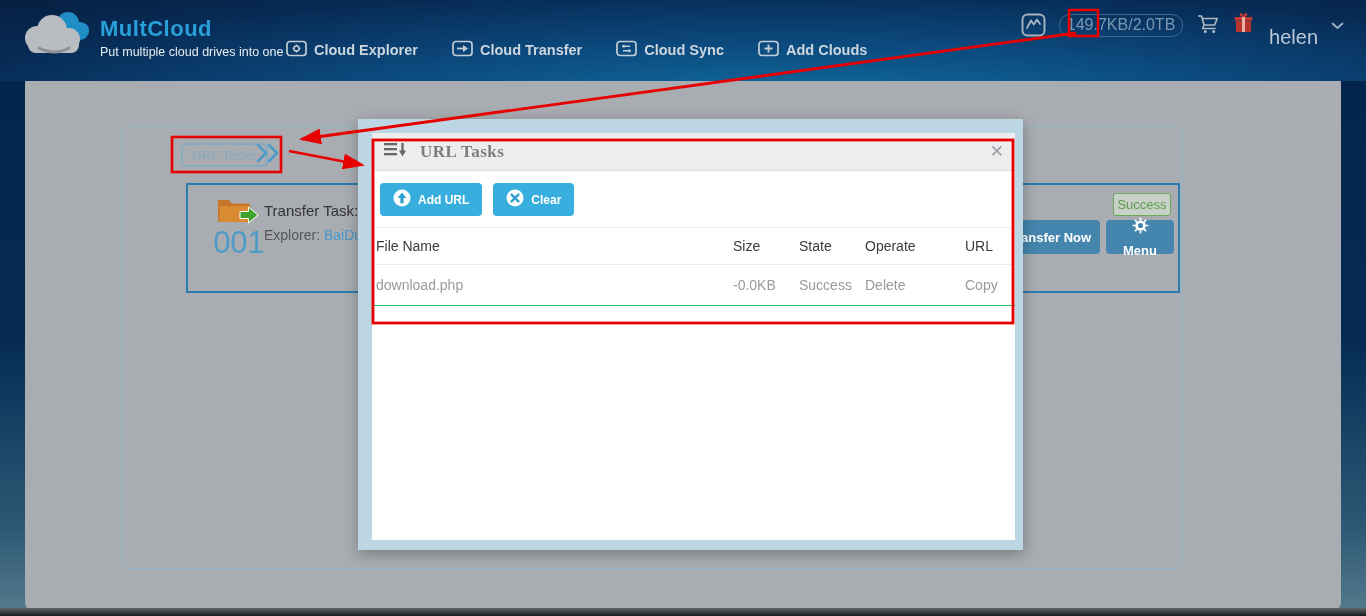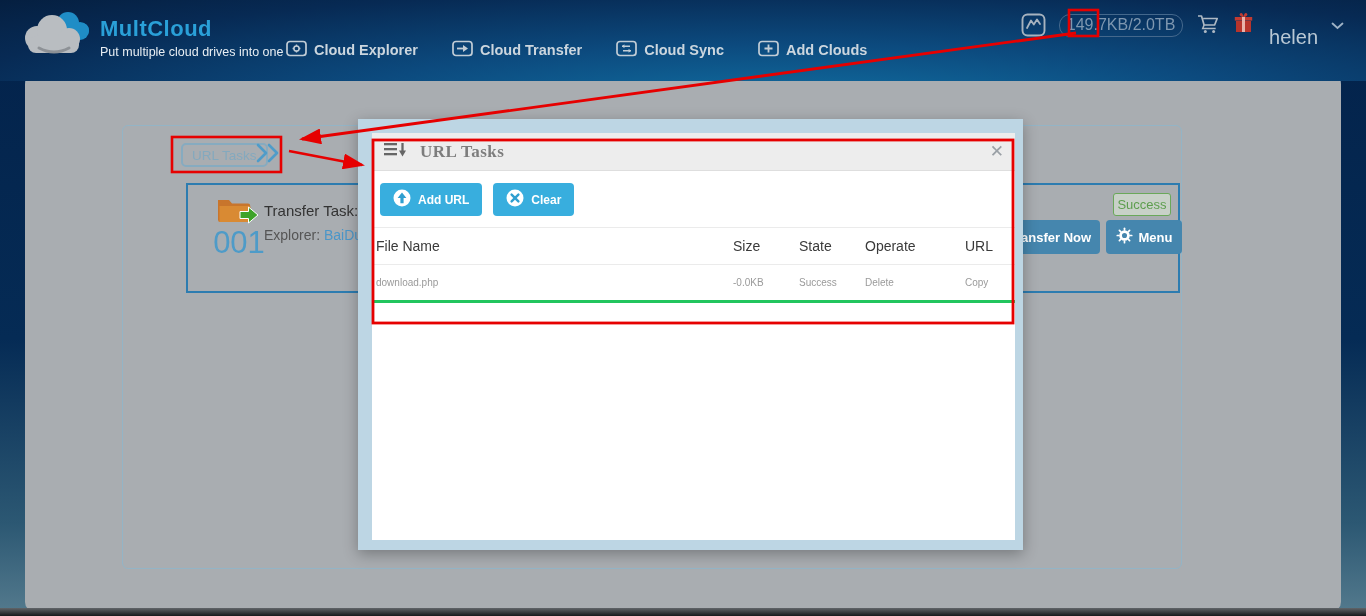--- a/index.html
+++ b/index.html
@@ -40,38 +40,38 @@
   .task-line1{position:absolute;left:76px;top:17px;font-size:15px;color:#333;}
   .task-line2{position:absolute;left:76px;top:42px;font-size:14px;color:#555;}
   .task-link{color:#4b96c8;cursor:pointer;}
   .status-badge{position:absolute;left:925px;top:8px;width:56px;height:21px;
                 border:1px solid #6aa85a;border-radius:3px;color:#5d9e4e;font-size:13px;
                 background:rgba(226,238,219,.55);display:flex;align-items:center;justify-content:center;}
   .card-btn{position:absolute;top:35px;height:34px;background:#4586ae;border-radius:4px;border:none;
             color:#fff;font-size:13px;font-weight:bold;display:flex;align-items:center;
             justify-content:center;gap:6px;cursor:pointer;font-family:"Liberation Sans",sans-serif;}
   .btn-transfer-now{left:812px;width:100px;}
-  .btn-menu{left:918px;width:76px;}
+  .btn-menu{left:918px;width:68px;flex-direction:column;}
   
   .modal{position:absolute;left:358px;top:119px;width:665px;height:431px;
          background:#bdd6e4;box-shadow:0 4px 14px rgba(0,0,0,.3);z-index:10;}
   .modal-inner{position:absolute;left:14px;top:14px;right:8px;bottom:10px;background:#fff;}
   .modal-header{height:37px;background:#ededed;border-bottom:1px solid #dedede;
                 display:flex;align-items:center;padding:0 11px;}
   .modal-title{font-family:"Liberation Serif",serif;font-size:17px;font-weight:600;
                color:#7d7d7d;margin-left:11px;letter-spacing:.5px;}
   .modal-close{margin-left:auto;color:#9aa0a6;font-size:17px;cursor:pointer;line-height:1;}
   .modal-toolbar{padding:12px 8px 11px 8px;display:flex;gap:11px;}
   .btn-blue{background:#38aede;color:#fff;border:none;border-radius:4px;height:33px;
             padding:0 13px;font-size:12px;font-weight:bold;display:inline-flex;align-items:center;
             gap:7px;cursor:pointer;font-family:"Liberation Sans",sans-serif;}
   .url-table{width:100%;border-collapse:collapse;}
   .url-table th{font-size:14px;color:#3a3a3a;font-weight:normal;text-align:left;
                 padding:10px 4px;border-top:1px solid #ebebeb;border-bottom:1px solid #ebebeb;}
-  .url-table td{font-size:10px;color:#9a9a9a;padding:12px 4px;border-bottom:3px solid #22c55e;}
+  .url-table td{font-size:14px;color:#9a9a9a;padding:12px 4px;border-bottom:1px solid #22c55e;}
   
   .annotations{position:absolute;left:0;top:0;width:1366px;height:616px;z-index:50;pointer-events:none;}
 </style>
 </head>
 <body>
 
 <div class="page">
 
   <div class="navbar">
     <div class="brand">

